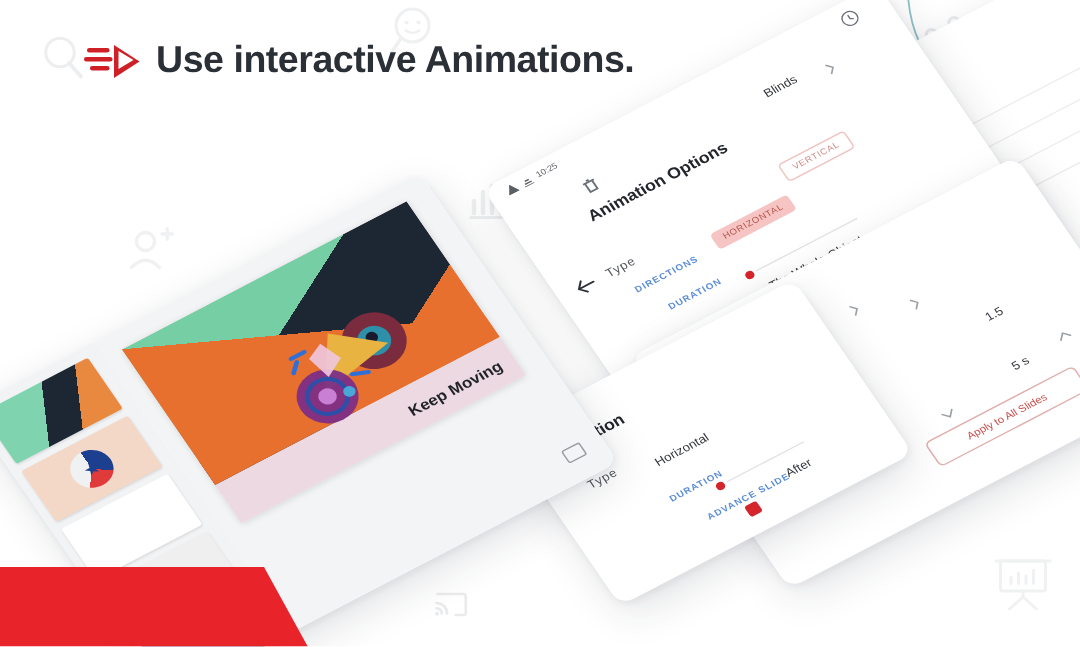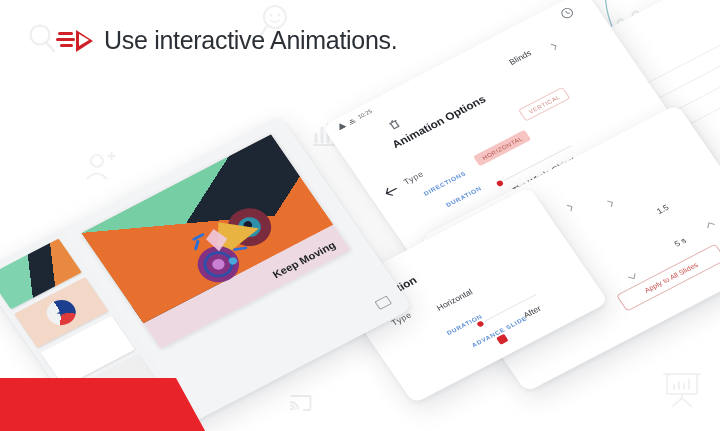--- a/index.html
+++ b/index.html
@@ -18,21 +18,21 @@
   .logo-lines span { display:block; height:2.6px; background:#cf2027; border-radius:2px; margin-bottom:3.4px; }
   .logo-lines span:nth-child(1){ width:15px; margin-left:2px;}
   .logo-lines span:nth-child(2){ width:19px; margin-left:0px;}
   .logo-lines span:nth-child(3){ width:13px; margin-left:4px;}
   .logo-tri { position:absolute; left:46px; top:8px; width:0;height:0;
      border-left:17px solid #cf2027; border-top:11px solid transparent; border-bottom:11px solid transparent;}
   .logo-tri-in { position:absolute; left:48.5px; top:12px; width:0;height:0;
      border-left:10px solid #fff; border-top:6.2px solid transparent; border-bottom:6.2px solid transparent;}
   .headline {
     position:absolute; left:104px; top:26px;
-    font-size:25px; font-weight:normal; color:#2b2f36; letter-spacing:-0.3px; white-space:nowrap;
+    font-size:25px; font-weight:bold; color:#2b2f36; letter-spacing:-0.3px; white-space:nowrap;
   }
 
   
   .ghost { position:absolute; color:#f0f1f2; z-index:5; }
   .ghost svg { display:block; }
 
   
   .curve { position:absolute; right:0; top:-2px; z-index:3; }
 
   

